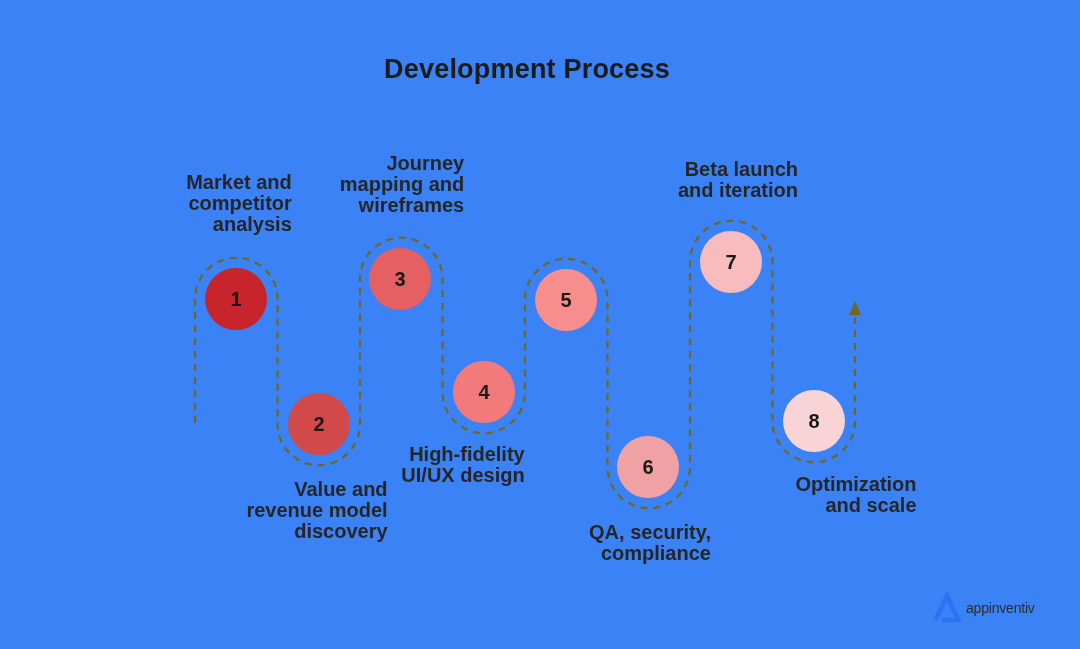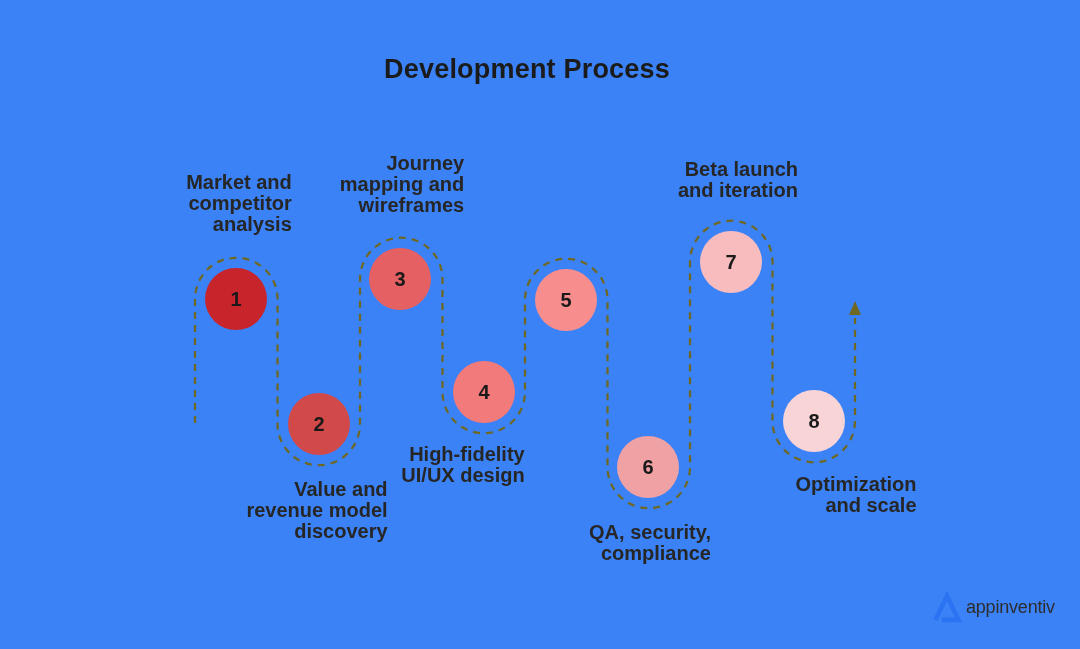--- a/index.html
+++ b/index.html
@@ -41,21 +41,21 @@
     color:#262626;
     white-space:pre-line;
   }
   .logo{
     position:absolute;
     left:932px;top:592px;
     display:flex;align-items:center;
     gap:4px;
   }
   .logo-text{
-    font-size:18px;
+    font-size:14px;
     font-weight:500;
     color:#2d2d2d;
     letter-spacing:-0.2px;
   }
 </style>
 </head>
 <body>
 
 <div class="canvas" style="background-color: #3b82f6;">
 

